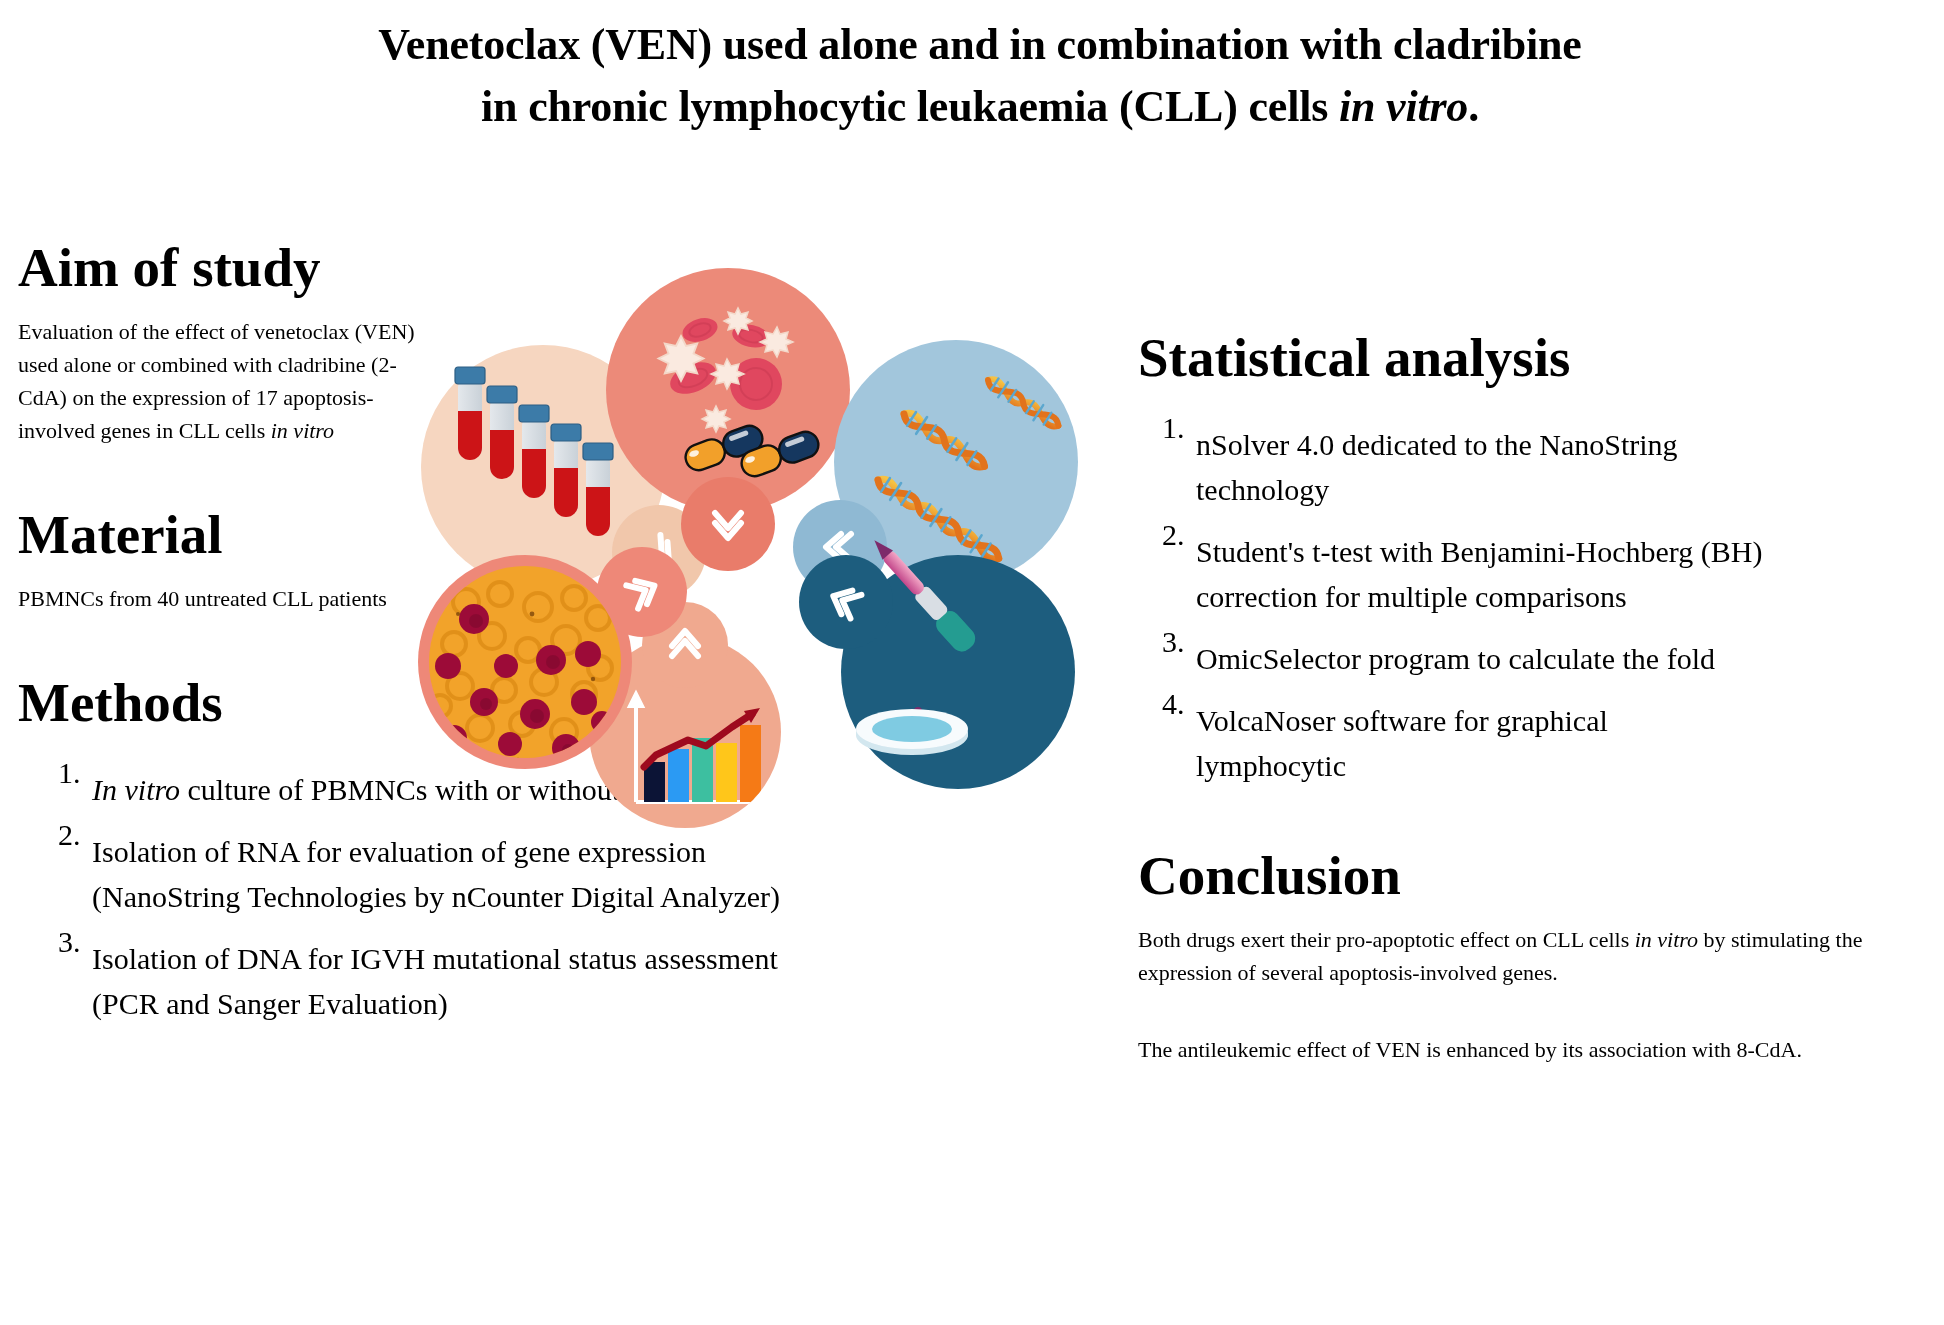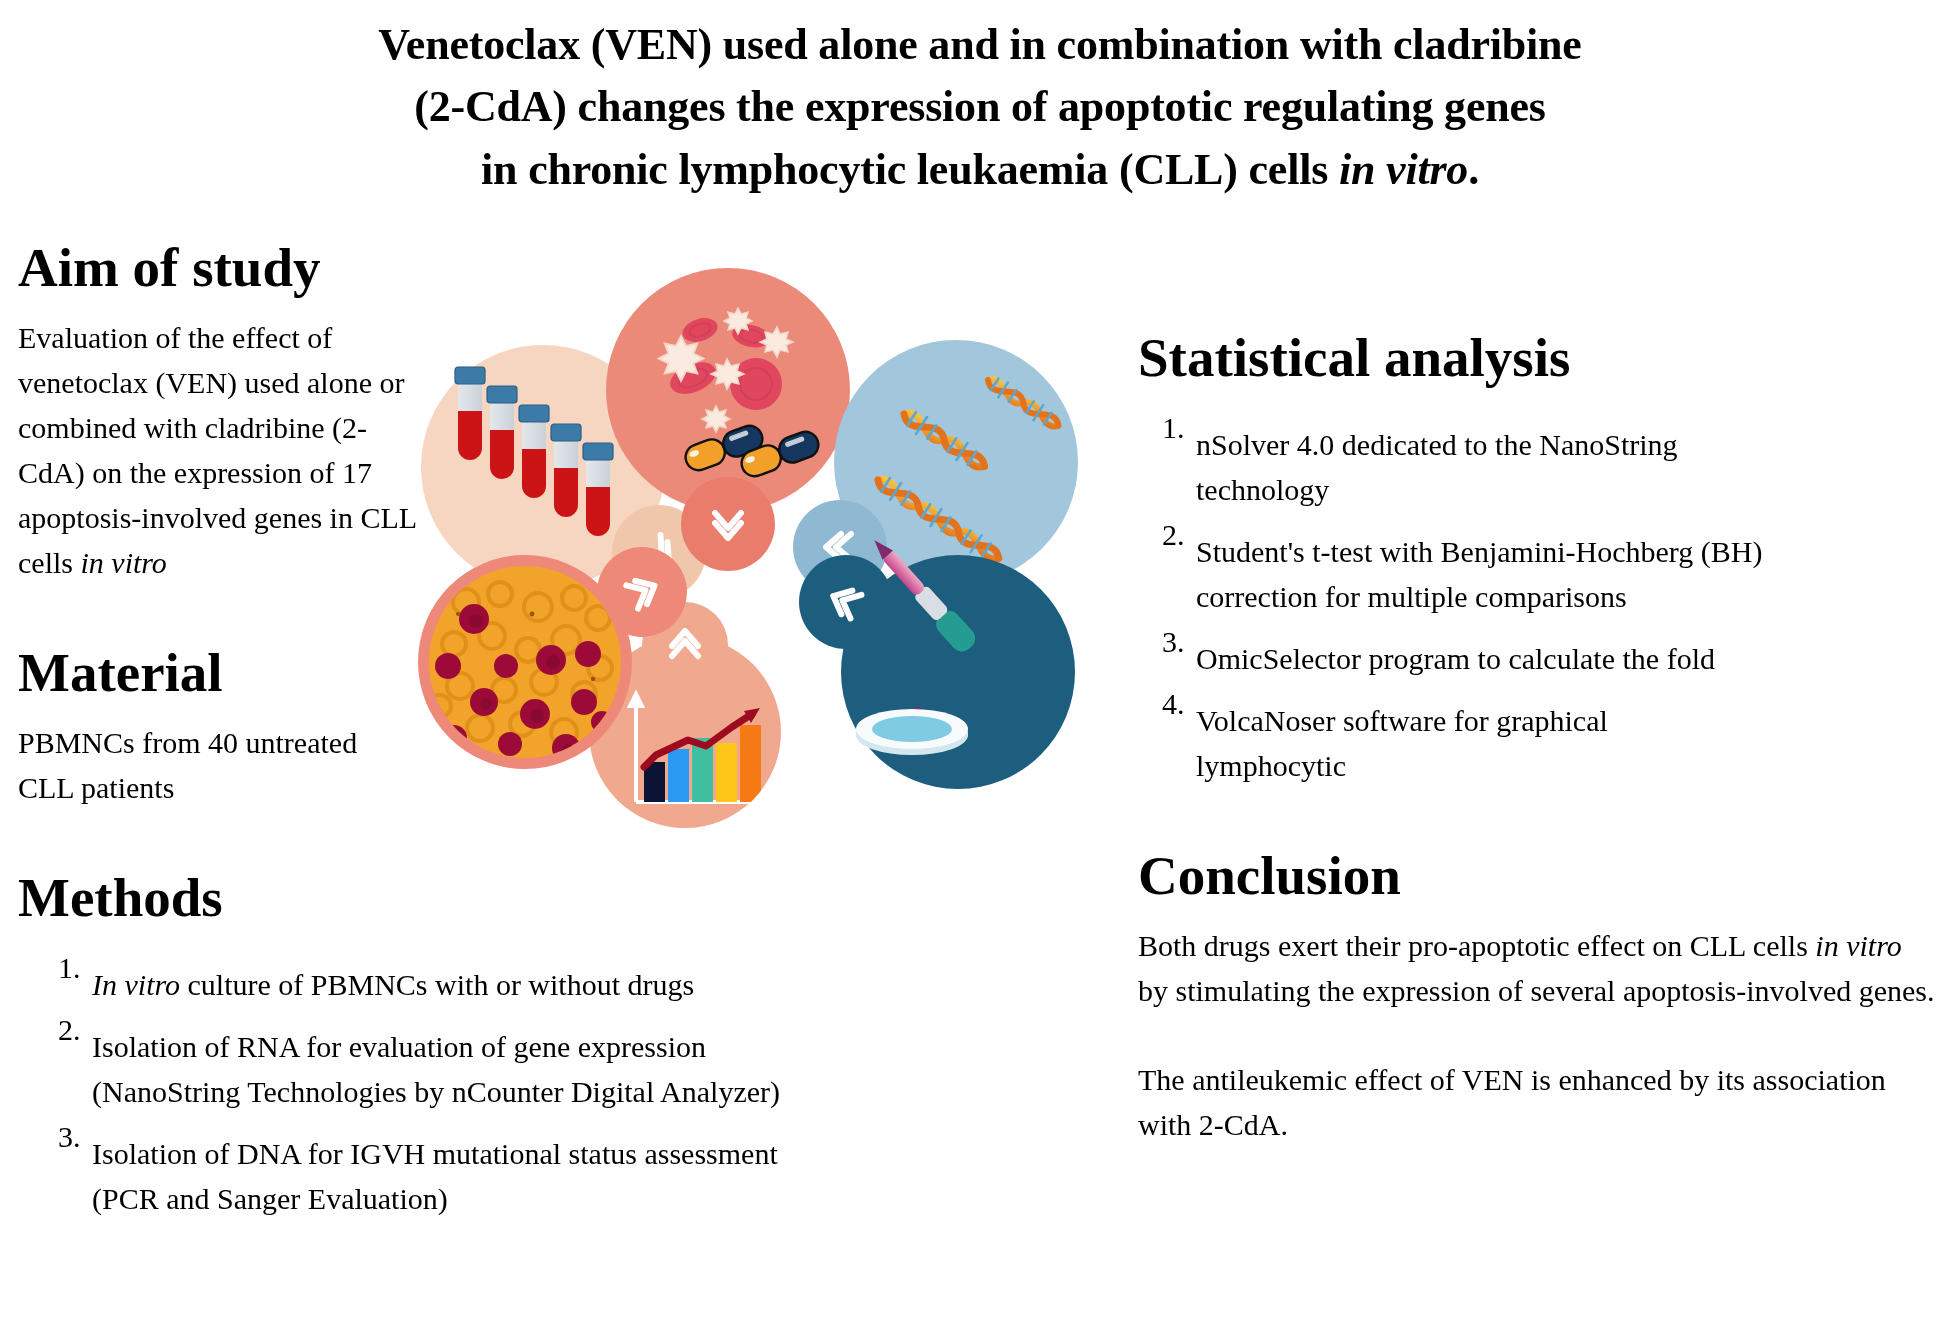--- a/index.html
+++ b/index.html
@@ -30,21 +30,21 @@
   .col-left  { position: absolute; left: 18px;   top: 240px; width: 1060px; }
   .col-right { position: absolute; left: 1138px; top: 330px; width: 800px; }
 
   h2.sec {
     font-weight: 700;
     font-size: 55px;
     line-height: 1.0;
     margin: 0 0 20px 0;
   }
   .body-txt {
-    font-size: 30px;
+    font-size: 22px;
     line-height: 1.50;
   }
   .body-txt i { font-style: italic; }
 
   
   .numlist { font-size: 30px; line-height: 1.50; }
   .numrow { display: flex; align-items: flex-start; }
   .numrow .num { flex: 0 0 auto; width: 34px; text-align: left; }
   .numrow .txt { flex: 1 1 auto; margin-top: 17px; }
   .numrow .txt i { font-style: italic; }
@@ -63,21 +63,20 @@
   }
   .diagram svg { display: block; width: 730px; height: 570px; }
 </style>
 </head>
 <body>
 
 <div class="page">
 
   <div class="title">
     <span class="ln">Venetoclax (VEN) used alone and in combination with cladribine</span>
-    <span class="ln">(2-CdA) changes the expression of apoptotic regulating genes</span>
     <span class="ln"><span>in chronic lymphocytic leukaemia (CLL) cells </span><i>in vitro</i><span>.</span></span>
   </div>
 
   <div class="col-left">
 
     <section class="blk">
       <h2 class="sec">Aim of study</h2>
       <div class="body-txt" style="width:400px;"><span>Evaluation of the effect of venetoclax (VEN) used alone or combined with cladribine (2-CdA) on the expression of 17 apoptosis-involved genes in CLL cells </span><i>in vitro</i><span></span></div>
     </section>
 
@@ -146,21 +145,21 @@
 
       </div>
     </section>
 
     <div class="gap-lg"></div>
 
     <section class="blk">
       <h2 class="sec">Conclusion</h2>
       <div class="body-txt"><span>Both drugs exert their pro-apoptotic effect on CLL cells </span><i>in vitro</i><span> by stimulating the expression of several apoptosis-involved genes.</span></div>
       <div class="gap-md"></div>
-      <div class="body-txt">The antileukemic effect of VEN is enhanced by its association with 2-CdA.</div>
+      <div class="body-txt">The antileukemic effect of VEN is enhanced by its association with 8-CdA.</div>
     </section>
   </div>
 
   <div class="diagram">
     <svg viewBox="0 0 730 570" xmlns="http://www.w3.org/2000/svg">
       <defs>
         <clipPath id="clip-smear">
             <circle cx="137" cy="400" r="96"></circle>
           </clipPath>
         <clipPath id="clip-chart">

